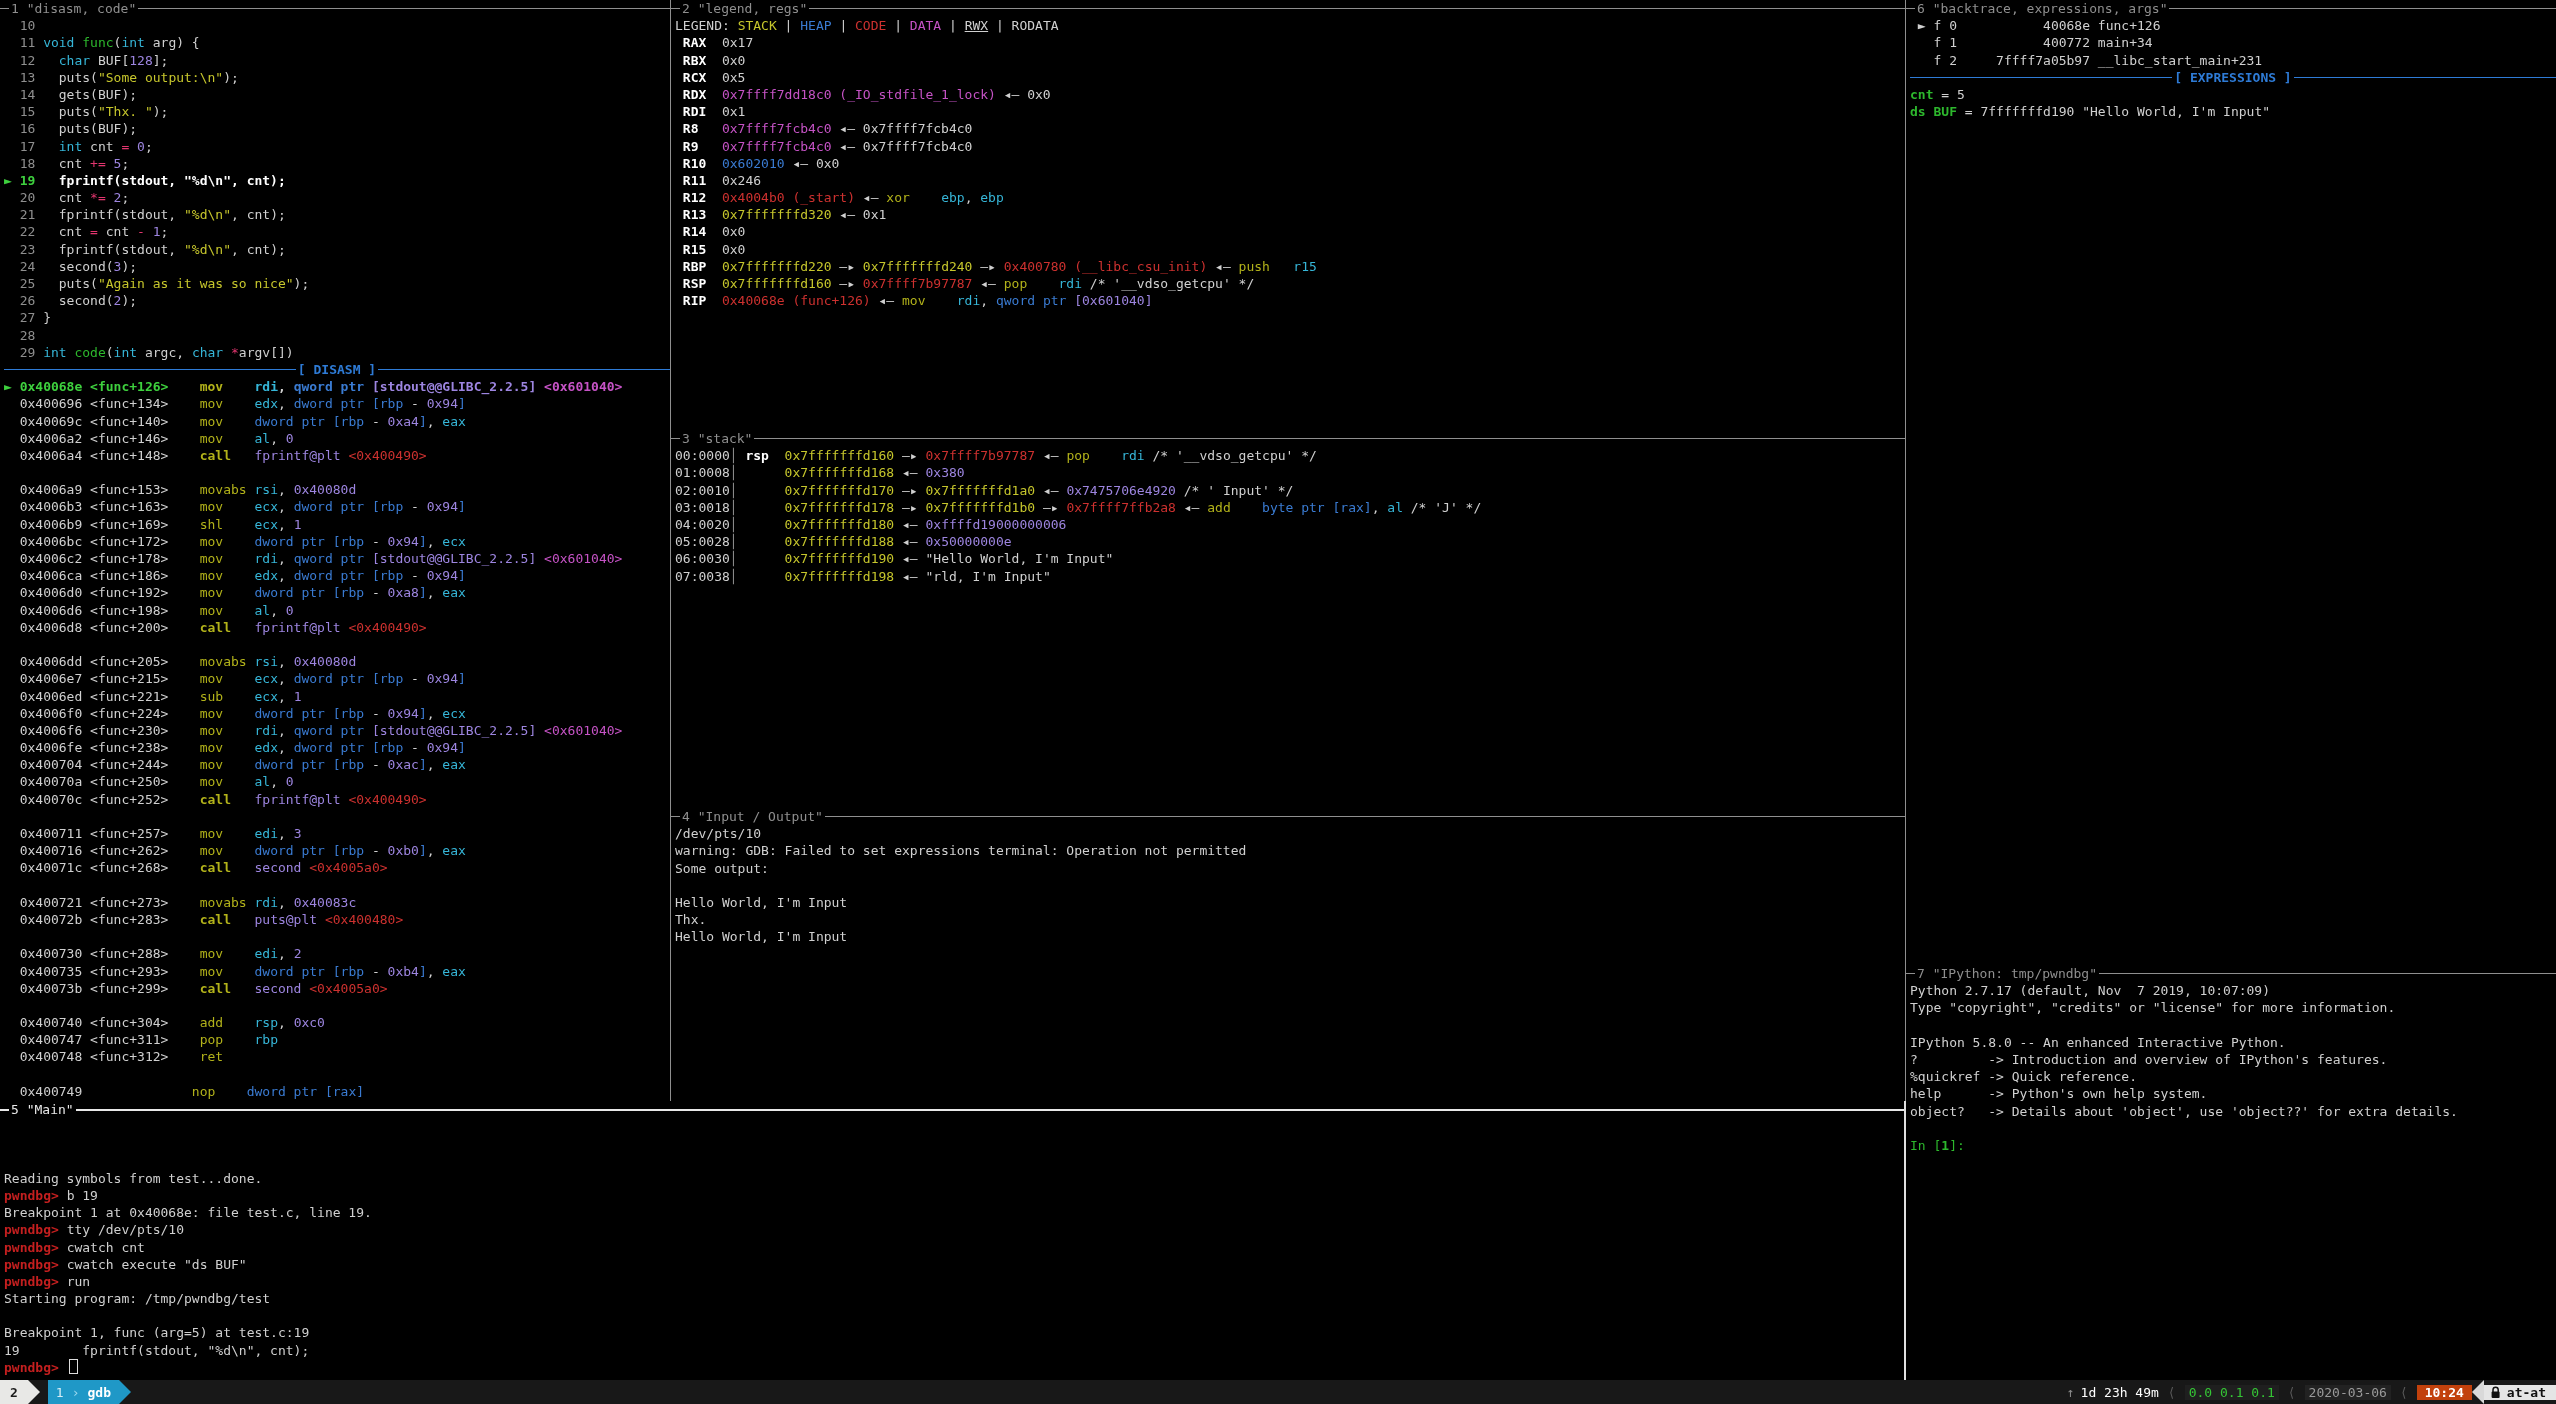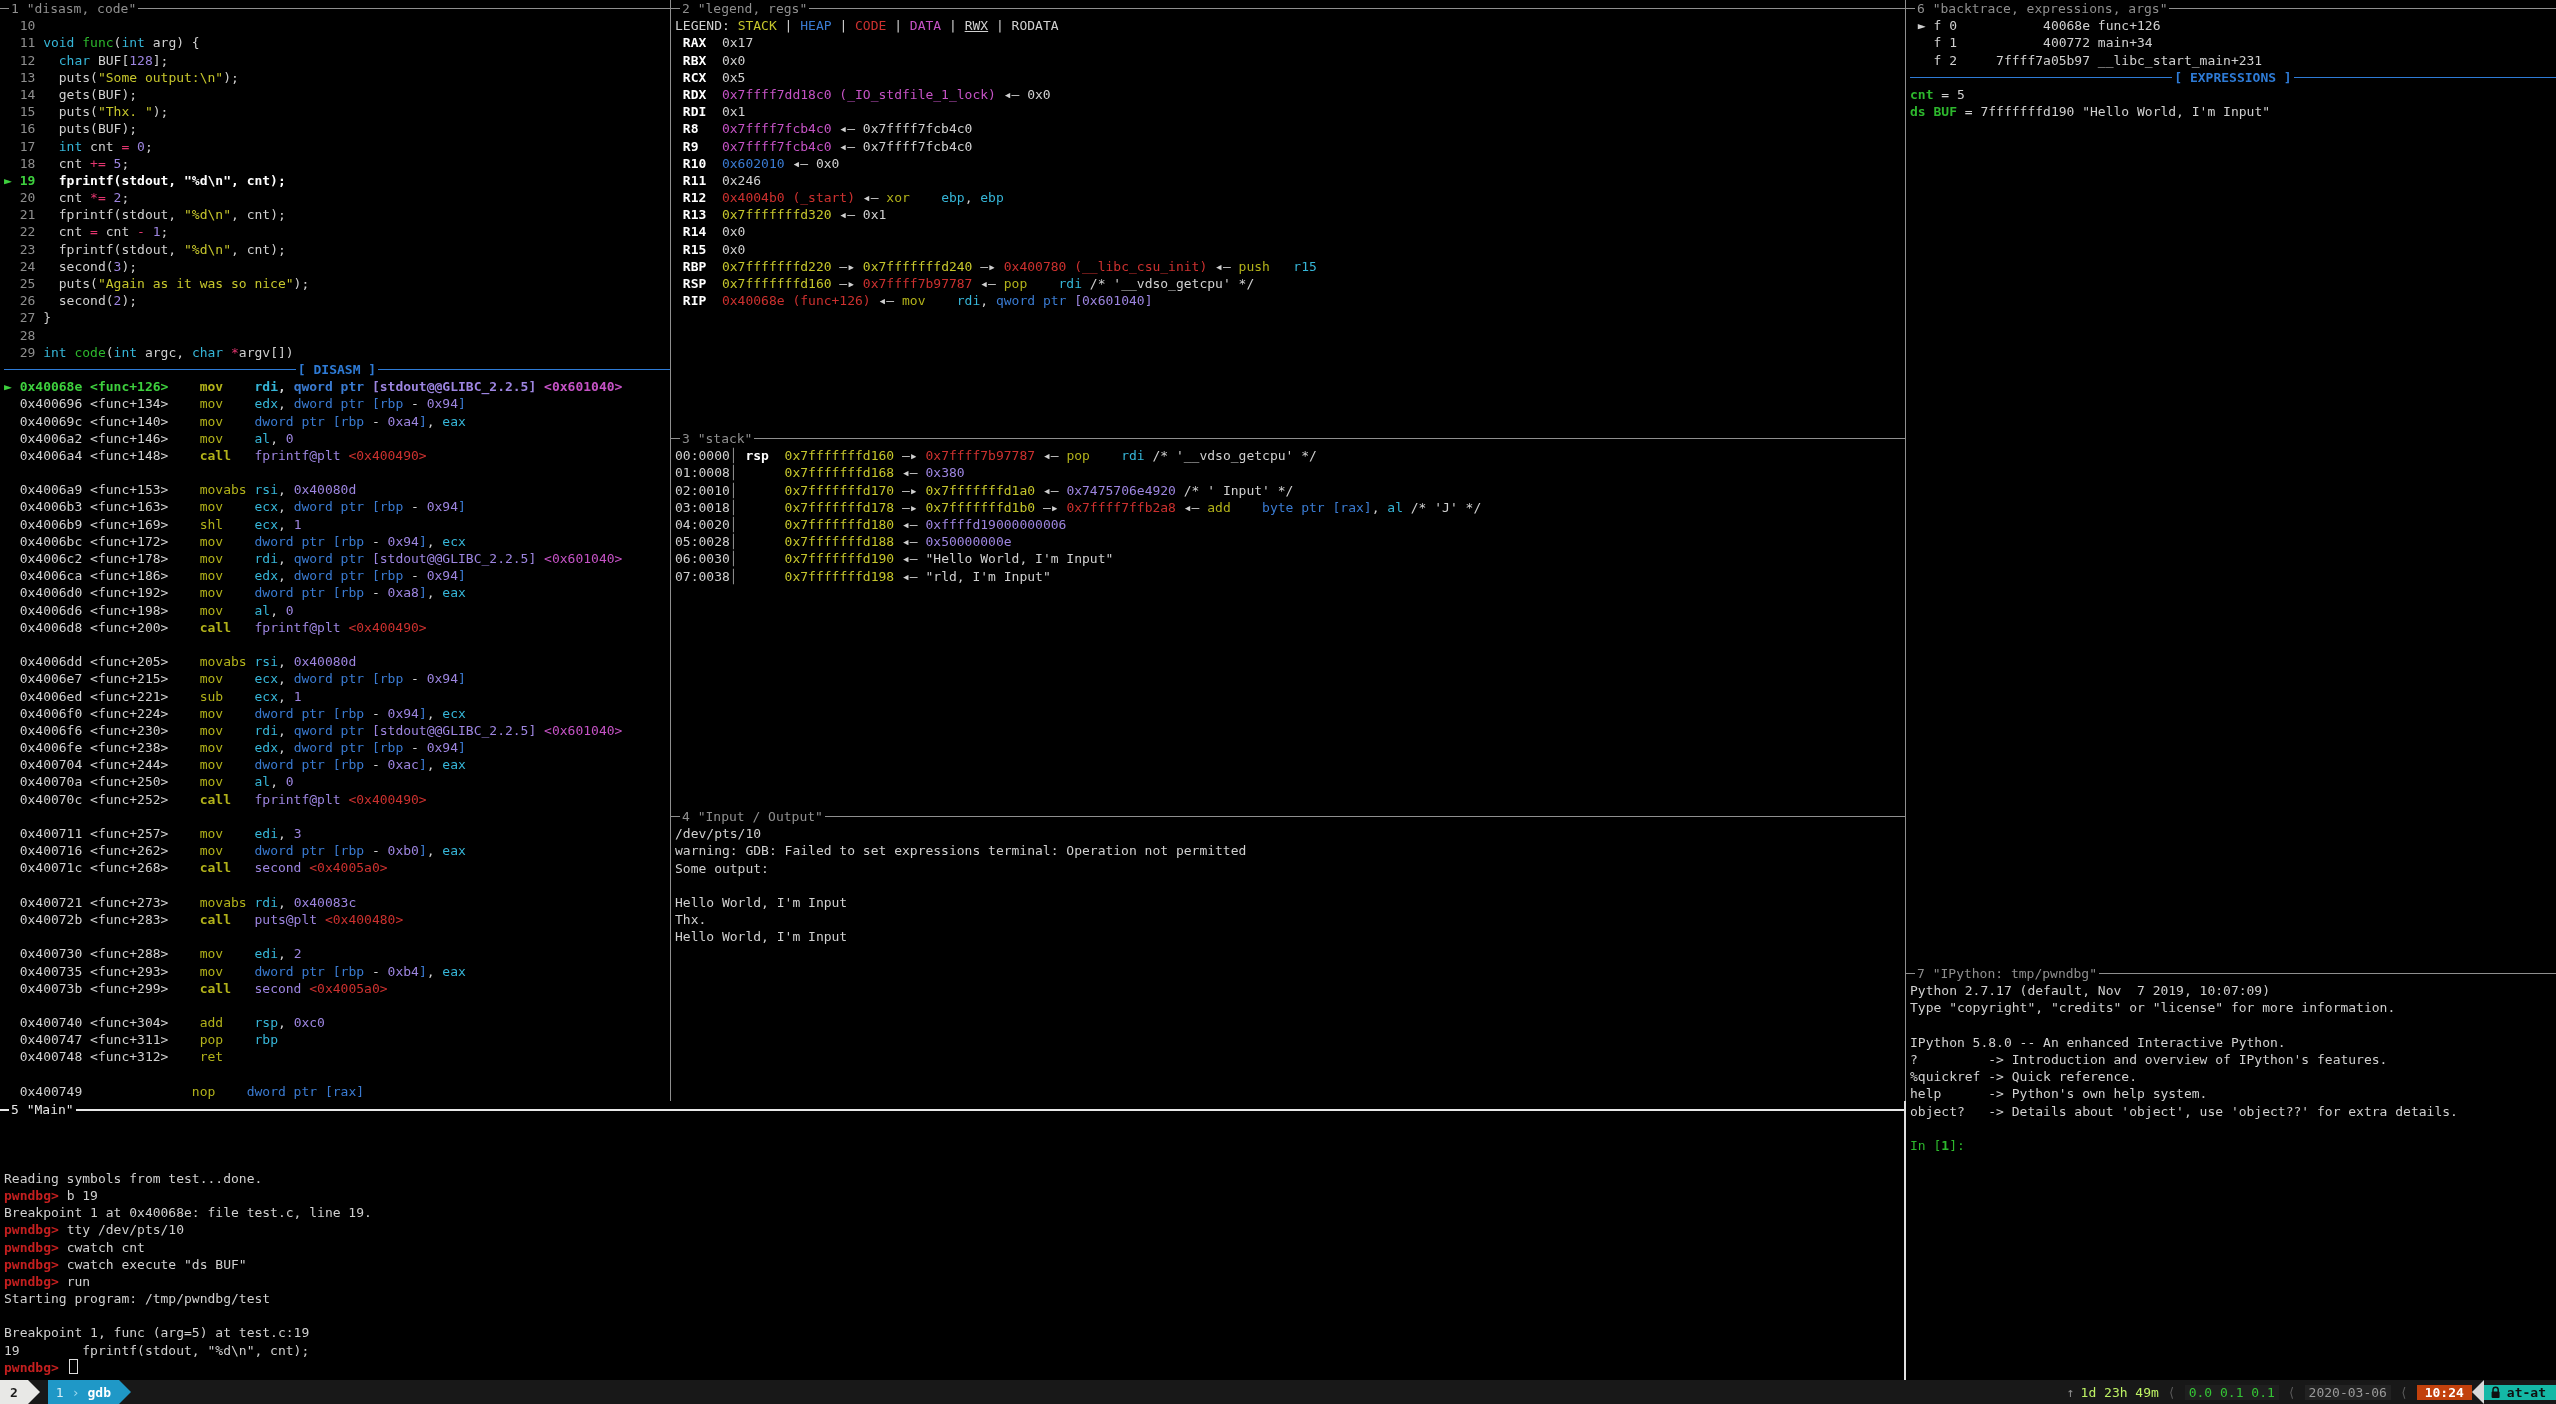--- a/index.html
+++ b/index.html
@@ -40,28 +40,28 @@
   .tri{width:0;height:0;border-top:12px solid transparent;border-bottom:12px solid transparent;}
   .tri-session{border-left:12px solid #e8e8e6;}
   .sb-gap{width:8px;}
   .seg-window{background:#1f98c7;color:#d6edf6;}
   .seg-window .win-idx{padding-right:8px;}
   .seg-window .win-sep{color:#9fd9ee;padding-right:8px;}
   .seg-window .win-name{color:#fff;font-weight:bold;}
   .tri-window{border-left:12px solid #1f98c7;}
   .sb-right{align-items:center;}
   .up-icon{color:#8a8a8a;padding:0 6px 0 0;}
-  .up-text{color:#bef264;white-space:pre;}
+  .up-text{color:#ffffff;white-space:pre;}
   .thin-sep{color:#5a5a5a;padding:0 9px;}
   .seg-load{color:#35c535;background:#1f1f1f;padding:0 4px;white-space:pre;}
   .seg-date{color:#9a9a9a;background:#222222;padding:0 4px;white-space:pre;}
   .seg-time{color:#ffffff;font-weight:bold;background:#c2410c;padding:0 8px;white-space:pre;}
   .tri-left-host{width:0;height:0;border-top:12px solid transparent;border-bottom:12px solid transparent;
                  border-right:12px solid #d9d9d9;}
-  .seg-host{background:#14b8a6;color:#111;font-weight:bold;padding:0 10px 0 6px;align-items:center;}
+  .seg-host{background:#e5e5e5;color:#111;font-weight:bold;padding:0 10px 0 6px;align-items:center;}
   .seg-host svg{margin-right:6px;}
 </style>
 </head>
 <body>
 
 <div class="pane" style="left:0;top:0;width:670px;height:1101px">
   <div class="ptitle">
     <span class="tl short"></span>
       <span class="tlabel">1 "disasm, code"</span>
       <span class="tl fill"></span>

